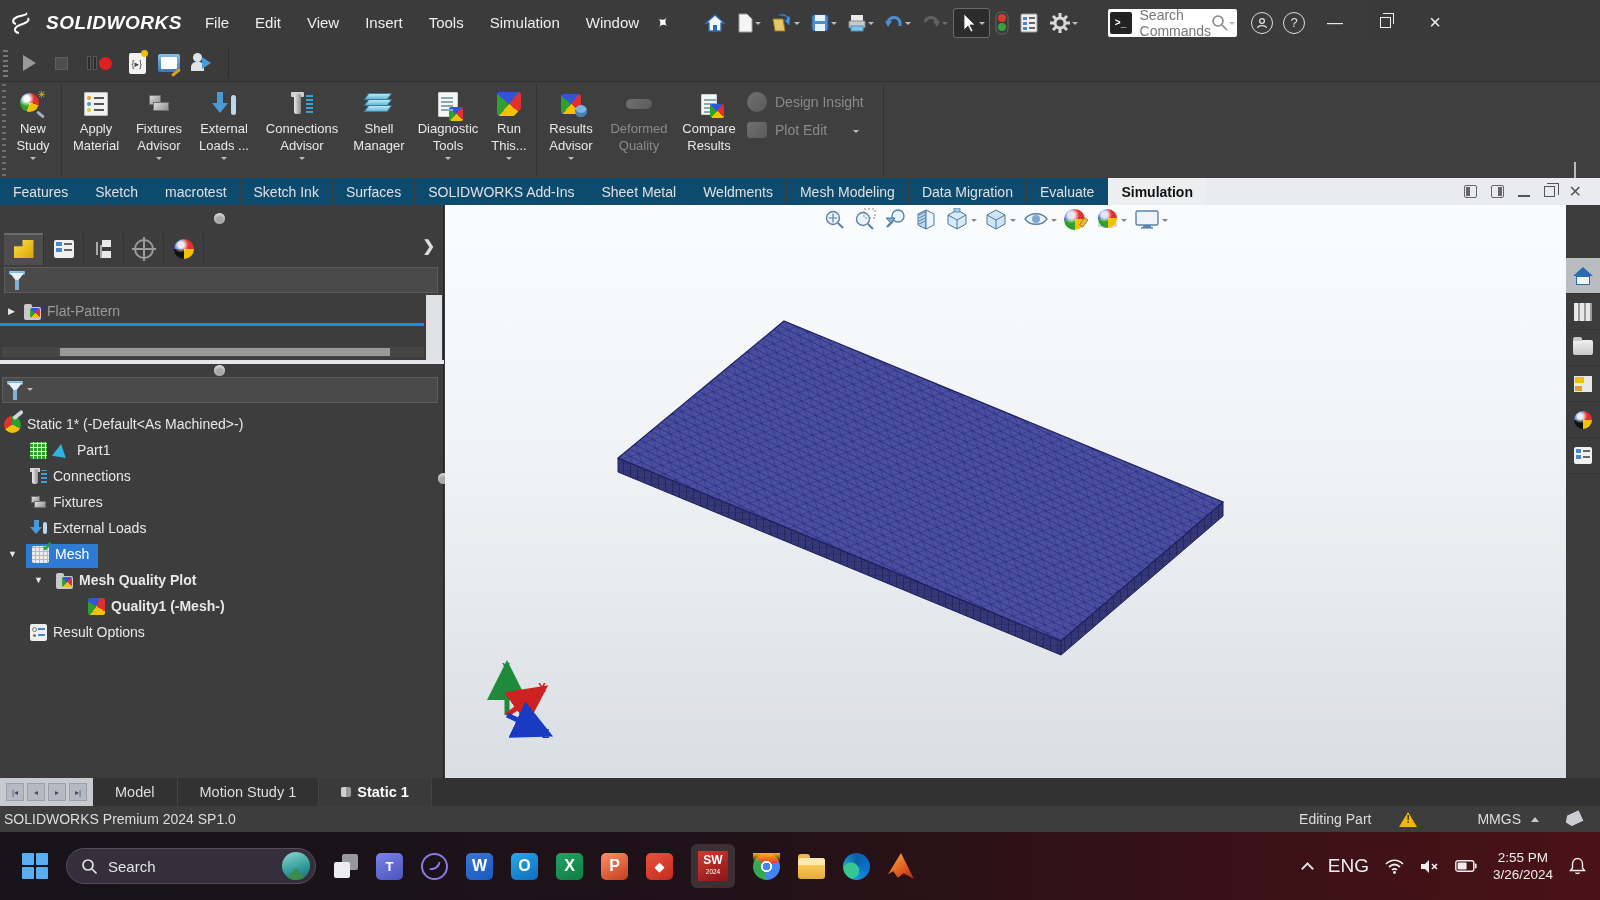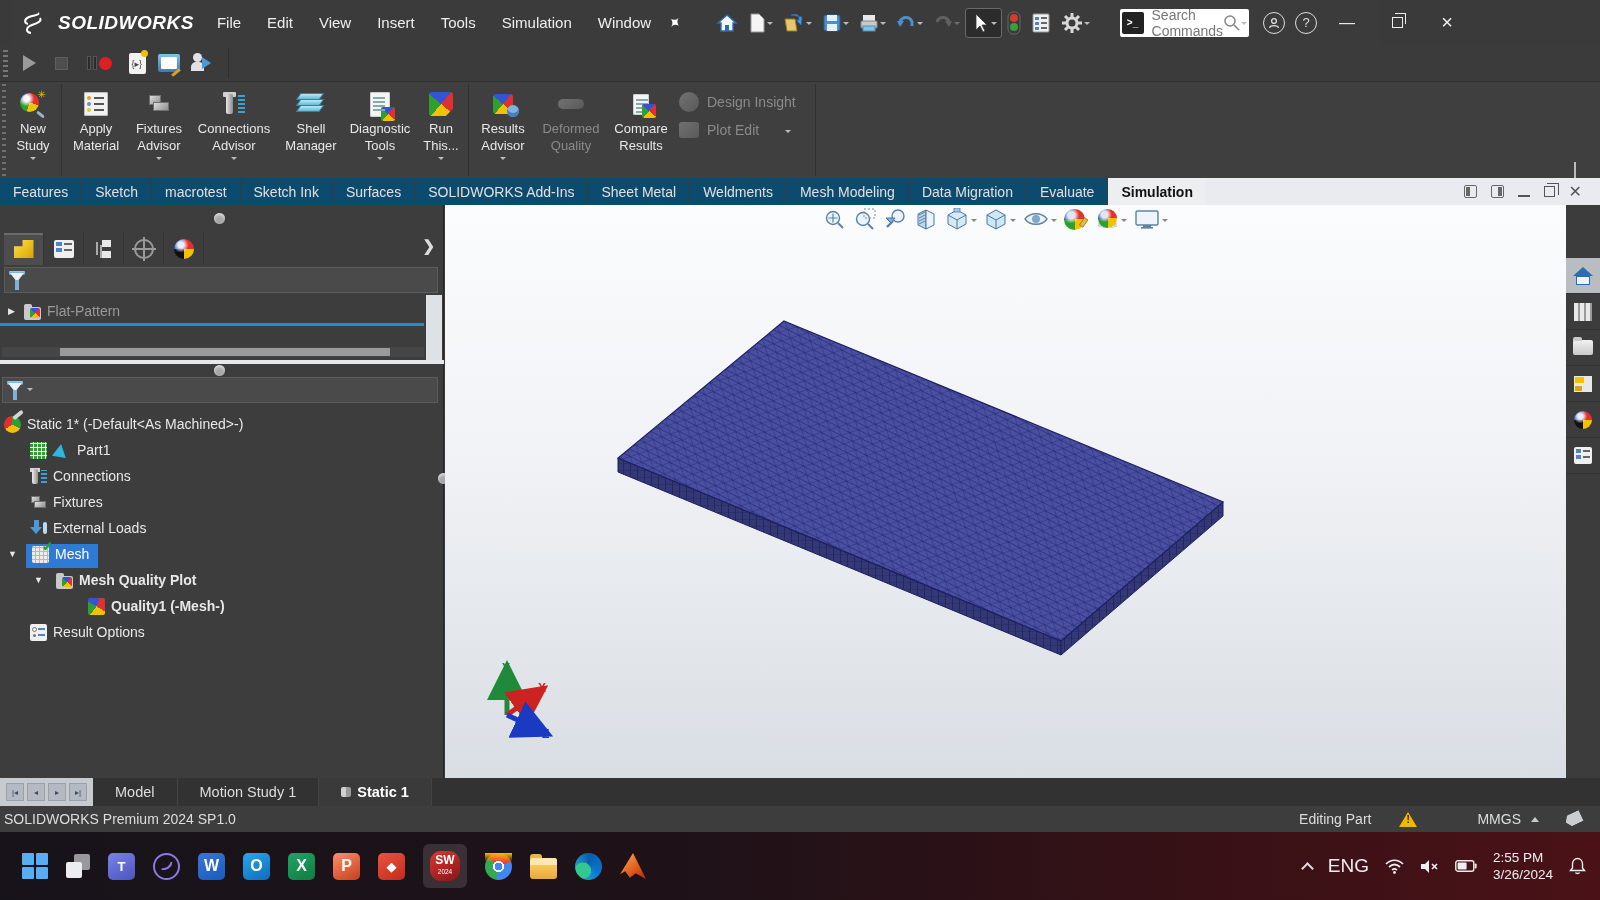--- a/index.html
+++ b/index.html
@@ -1,20 +1,20 @@
 <!DOCTYPE html>
 <html><head>
 <meta charset="utf-8">
 <style>
   *{margin:0;padding:0;box-sizing:border-box}
   html,body{width:1600px;height:900px}
   body{position:relative;font-family:"Liberation Sans",sans-serif;background:#3a3a3a;overflow:hidden;-webkit-font-smoothing:antialiased}
 
   
-  .titlebar{position:absolute;left:12px;top:0;width:1369px;height:45px;background:#3b3b3b;display:flex;align-items:center;color:#e8e8e8}
+  .titlebar{position:absolute;left:0;top:0;width:1369px;height:45px;background:#3b3b3b;display:flex;align-items:center;color:#e8e8e8}
   .logo{display:flex;align-items:center;gap:6px;padding-left:10px;width:190px}
   .logo-text{font-size:19px;font-weight:bold;font-style:italic;letter-spacing:.5px;color:#fff}
   .menubar{display:flex;gap:4px;margin-left:12px}
   .menu-item{padding:6px 11px;font-size:15px;color:#eee;cursor:default}
   .pin{margin-left:6px;font-size:16px;color:#fff;transform:rotate(40deg)}
   .qat{display:flex;align-items:center;margin-left:30px;gap:2px}
   .qat .btn{display:flex;align-items:center;gap:1px;padding:3px 4px;border-radius:2px}
   .qat .btn.sel{background:#2c2c2c;outline:1px solid #6a6a6a}
   .caret{width:0;height:0;border:3px solid transparent;border-top-color:#bbb;margin-top:5px}
   .searchbox{display:flex;align-items:center;margin-left:26px;background:#fff;height:28px;width:200px;border-radius:2px;padding:2px}
@@ -207,28 +207,28 @@
   .chrome{width:27px;height:27px;border-radius:50%;background:conic-gradient(from -50deg,#ea4335 0 33%,#4285f4 0 66%,#34a853 0 100%);position:relative}
   .chrome:before{content:"";position:absolute;inset:0;border-radius:50%;background:radial-gradient(circle,#fff 0 29%,transparent 30%)}
   .chrome:after{content:"";position:absolute;inset:0;border-radius:50%;background:radial-gradient(circle,#4285f4 0 20%,transparent 21%)}
   .chrome .cap{position:absolute;left:0;top:0;width:27px;height:9px;background:linear-gradient(#fbbc05,transparent)}
   .folder-tb{width:27px;height:21px;background:linear-gradient(#ffd96a,#e8a93a);border-radius:3px;position:relative;margin-top:4px}
   .folder-tb:before{content:"";position:absolute;left:0;top:-4px;width:12px;height:5px;background:#e8b84a;border-radius:3px 3px 0 0}
   .folder-tb:after{content:"";position:absolute;left:0;top:0px;width:27px;height:7px;background:#fde9b0;border-radius:3px 3px 0 0}
   .edge{width:27px;height:27px;border-radius:50%;background:radial-gradient(circle at 30% 65%,#35c790 0 30%,transparent 32%),conic-gradient(from 120deg,#0b74d1,#29b5d8,#0a5ea8,#0b74d1)}
   .matlab{width:26px;height:26px;background:linear-gradient(140deg,#f8b24a,#e05a1e 60%,#a82a10);clip-path:polygon(50% 0,100% 100%,60% 78%,38% 95%,20% 70%,0 82%)}
   .sw-tile{width:44px;height:44px;border-radius:6px;background:rgba(255,255,255,.13);display:flex;align-items:center;justify-content:center}
-  .sw-ic{width:30px;height:30px;background:linear-gradient(150deg,#d23b32,#8a1418);border-radius:11px;display:flex;flex-direction:column;align-items:center;justify-content:center;color:#fff;font-weight:bold;font-size:12px;line-height:11px}
+  .sw-ic{width:30px;height:30px;background:linear-gradient(150deg,#d23b32,#8a1418);border-radius:1px;display:flex;flex-direction:column;align-items:center;justify-content:center;color:#fff;font-weight:bold;font-size:12px;line-height:11px}
   .sw-ic small{font-size:6.5px;font-weight:normal}
   .diamond-app{width:27px;height:27px;border-radius:5px;background:linear-gradient(150deg,#e8543e,#c42a1c);display:flex;align-items:center;justify-content:center;color:#fff;font-size:13px}
   .teams{width:27px;height:27px;border-radius:5px;background:linear-gradient(150deg,#7b83eb,#4b53bc);position:relative;display:flex;align-items:center;justify-content:center;color:#fff;font-weight:bold;font-size:13px}
   .tray{position:absolute;right:14px;top:0;height:68px;display:flex;align-items:center;gap:16px;color:#eee}
   .chev{width:9px;height:9px;border-left:2px solid #ddd;border-top:2px solid #ddd;transform:rotate(45deg);margin-top:4px}
   .lang{font-size:19px}
-  .clock{font-size:13.5px;text-align:left;line-height:17px}
+  .clock{font-size:13.5px;text-align:center;line-height:17px}
   .tray svg{display:block}
 </style>
 </head>
 <body>
 
 <div class="titlebar">
   <div class="logo">
     <svg width="30" height="24" viewBox="0 0 30 24">
       <path d="M6 13 C2 12 2 8 7 6 C12 4 18 4 16 2" stroke="#fff" stroke-width="2" fill="none"></path>
       <path d="M9 22 C3 21 4 16 10 14 C16 12 20 10 18 7" stroke="#fff" stroke-width="2" fill="none"></path>
@@ -433,20 +433,34 @@
         <div class="fixture-ic">
           <i style="left:2px;top:2px;width:12px;height:10px"></i>
           <i style="left:6px;top:9px;width:16px;height:9px"></i>
         </div>
       </div>
     <span class="l">Fixtures</span>
       <span class="l">Advisor</span>
     <span class="caret"></span>
   </div>
 
+  <div class="rb" style="width:68px">
+    <div class="ric">
+        <div style="display:flex;gap:3px">
+          <div class="arrow-down-blue">
+            <i class="stem"></i>
+            <i class="head"></i>
+          </div>
+          <div style="width:5px;height:20px;background:#bcd8ec;border-radius:3px;margin-top:3px"></div>
+        </div>
+      </div>
+    <span class="l">External</span>
+      <span class="l">Loads ...</span>
+    <span class="caret"></span>
+  </div>
 
   <div class="rb" style="width:88px">
     <div class="ric">
         <div class="bolt-ic">
           <i class="cap"></i>
           <i class="shaft"></i>
           <i class="coil"></i>
         </div>
       </div>
     <span class="l">Connections</span>
@@ -827,20 +841,28 @@
 </div>
 
 <div class="taskbar">
   <div class="tb-apps">
     <span class="startic">
         <i></i>
         <i></i>
         <i></i>
         <i></i>
       </span>
+    <div class="searchpill">
+      <svg width="17" height="17" viewBox="0 0 17 17">
+          <circle cx="7" cy="7" r="5" fill="none" stroke="#e4e4e4" stroke-width="1.7"></circle>
+          <line x1="11" y1="11" x2="15.5" y2="15.5" stroke="#e4e4e4" stroke-width="1.7"></line>
+        </svg>
+      <span class="txt">Search</span>
+      <span class="pill-img"></span>
+    </div>
     <span class="taskview"></span>
     <span class="teams">T</span>
     <span class="viber">
         <i></i>
       </span>
     <span class="appic" style="background:linear-gradient(150deg,#3a77d4,#185abd)">W</span>
     <span class="appic" style="background:linear-gradient(150deg,#28a8ea,#0f6cbd)">O</span>
     <span class="appic" style="background:linear-gradient(150deg,#21a366,#107c41)">X</span>
     <span class="appic" style="background:linear-gradient(150deg,#ff8f6b,#c43e1c)">P</span>
     <span class="diamond-app">◆</span>

